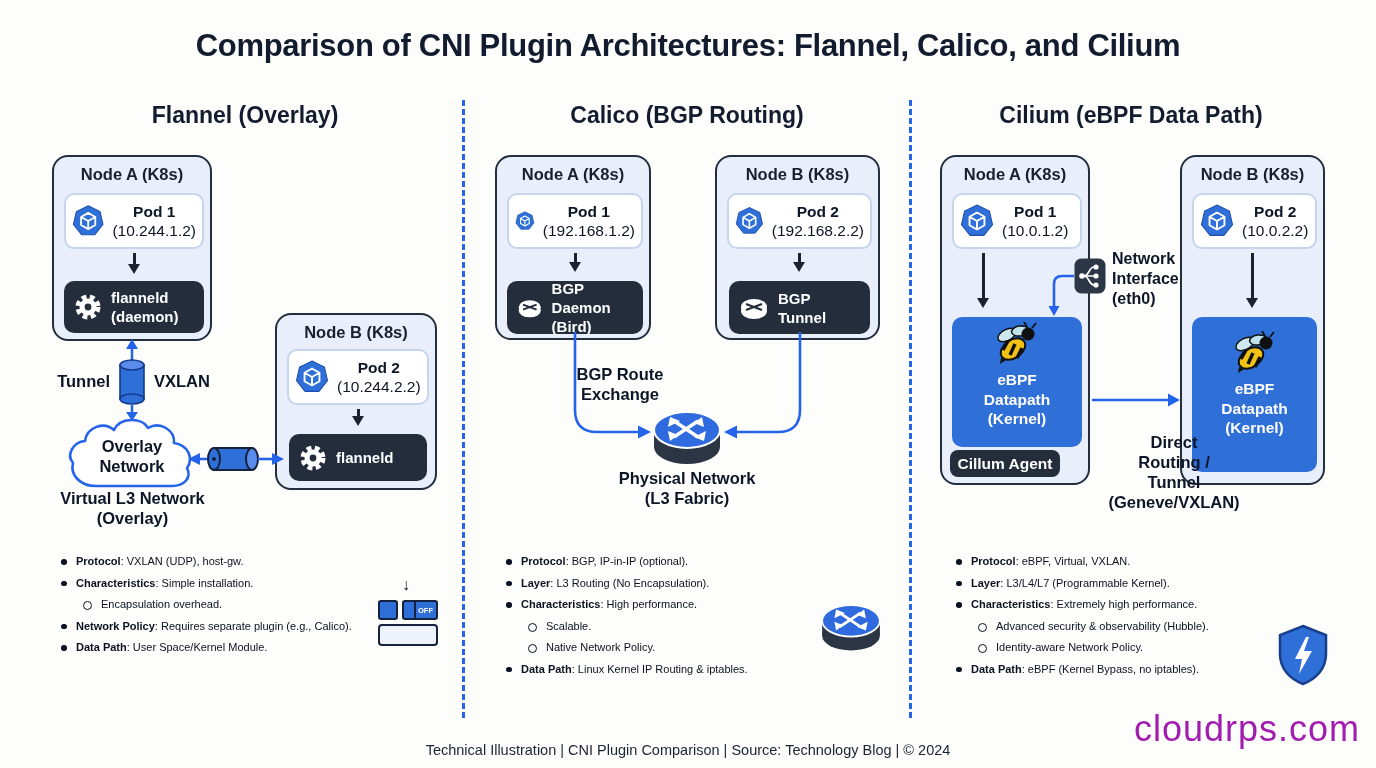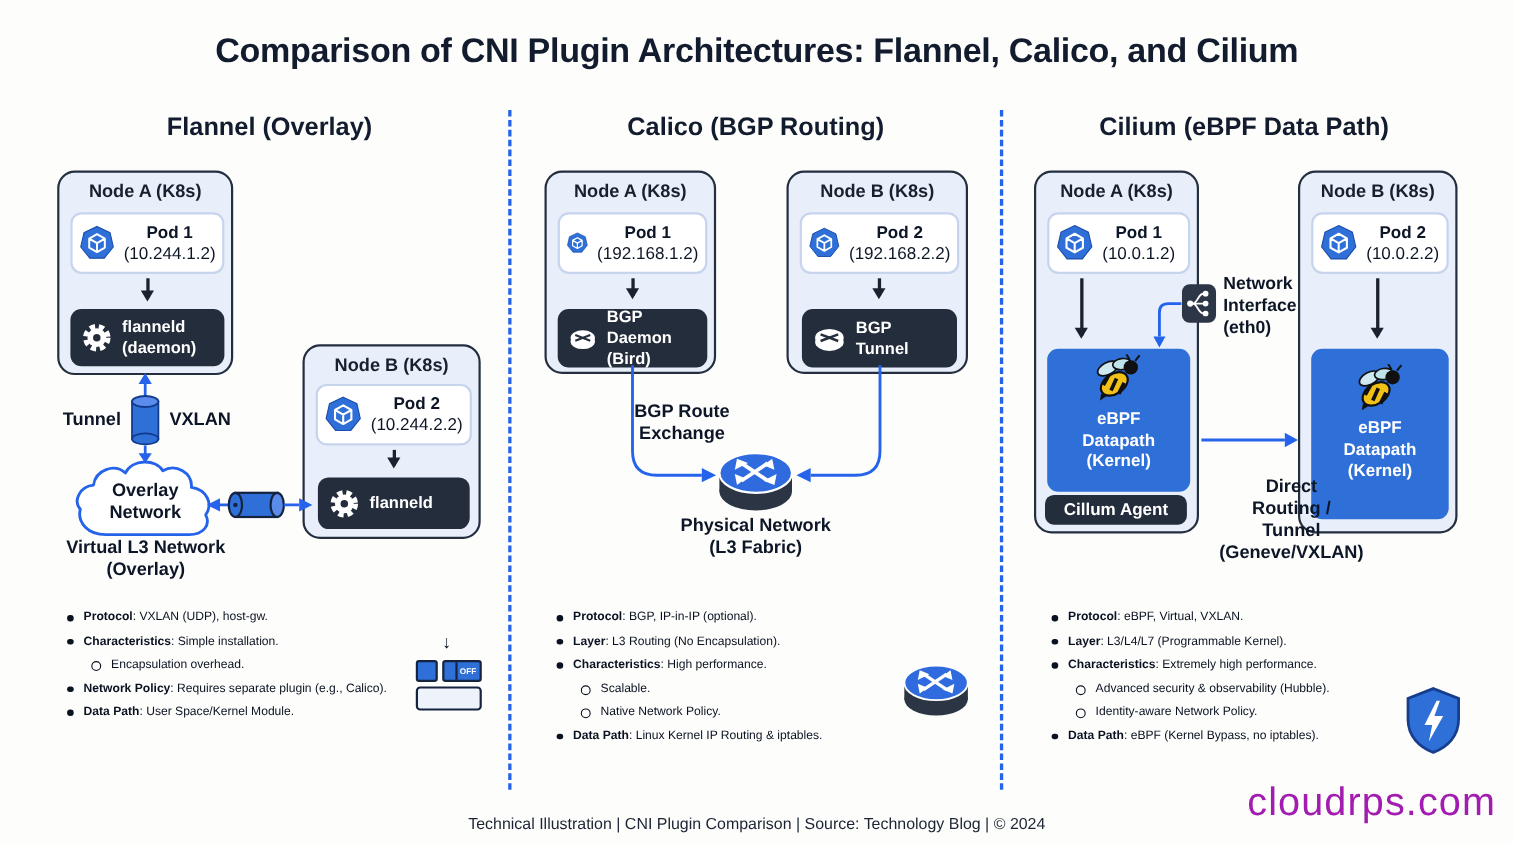--- a/index.html
+++ b/index.html
@@ -297,21 +297,21 @@
         <line x1="33" y1="5" x2="30" y2="0" stroke="#101010" stroke-width="1.8"></line>
         <line x1="38" y1="6" x2="42" y2="1" stroke="#101010" stroke-width="1.8"></line>
         <polygon points="7,36 12,38 6,42" fill="#101010"></polygon>
       </svg>
       <div class="btxt">
         <span>eBPF</span>
         <span>Datapath</span>
         <span>(Kernel)</span>
       </div>
     </div>
-    <div class="agentbar" style="left:8px;top:293px;width:129px;height:27px;">Cillum Agent</div>
+    <div class="agentbar" style="left:8px;top:293px;width:110px;height:27px;">Cillum Agent</div>
   </div>
 
   <svg class="abs" style="left:1074px;top:258px;" width="32" height="36" viewBox="0 0 32 36">
     <rect x="0.5" y="0.5" width="31" height="35" rx="7" fill="#2c3647"></rect>
     <circle cx="8" cy="18" r="2.8" fill="#ffffff"></circle>
     <path d="M10 18 C15 18 15 9 20 9 M10 18 H20 M10 18 C15 18 15 27 20 27" fill="none" stroke="#ffffff" stroke-width="1.7"></path>
     <circle cx="22" cy="9" r="2.6" fill="#ffffff"></circle>
     <circle cx="22" cy="18" r="2.6" fill="#ffffff"></circle>
     <circle cx="22" cy="27" r="2.6" fill="#ffffff"></circle>
   </svg>

